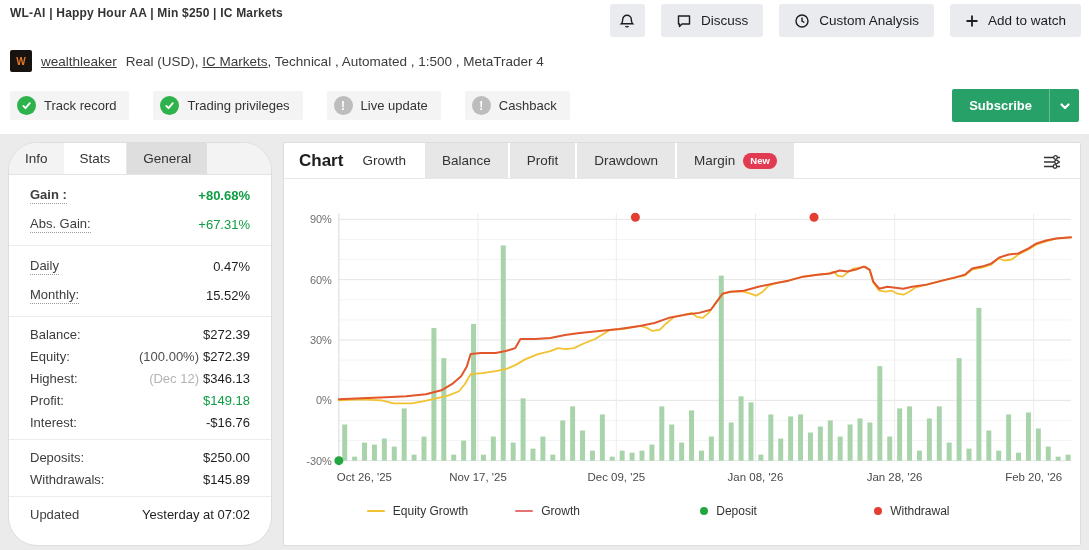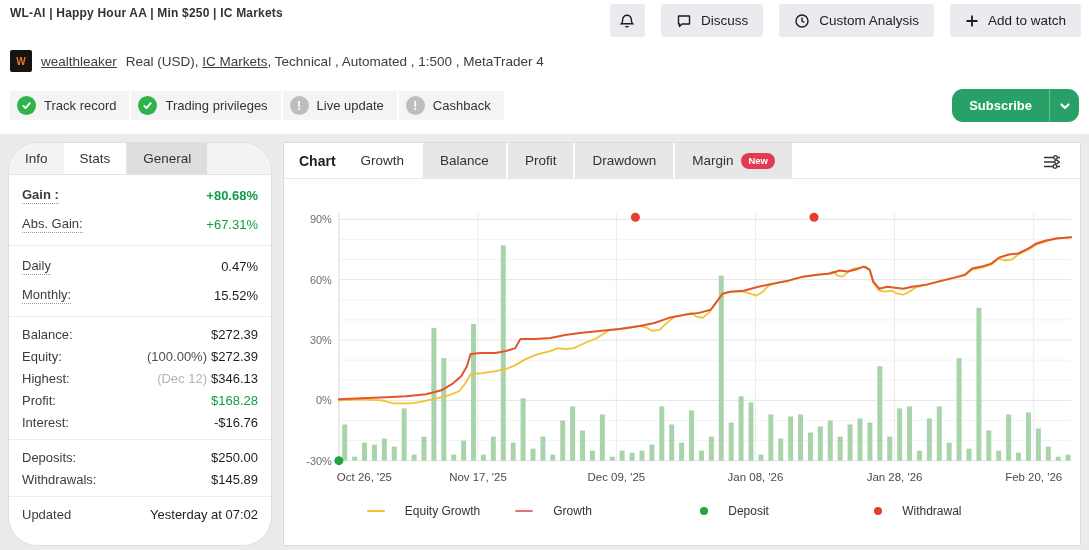--- a/index.html
+++ b/index.html
@@ -17,65 +17,65 @@
   .btn { display:flex; align-items:center; gap:9px; background:#e9ebee; border:none; border-radius:3px;
          padding:0 15px; height:33px; font-size:13.5px; color:#1d1d1f; cursor:pointer; font-family:inherit; white-space:nowrap;}
   .btn.icon-only { width:35px; padding:0; justify-content:center; }
   .btn svg { display:block; }
   .account { display:flex; align-items:center; gap:9px; margin-top:13px; font-size:13.5px; color:#3c3c3c; }
   .avatar { width:22px; height:22px; background:#171310; color:#e8792a; font-size:10px; font-weight:bold;
             display:flex; align-items:center; justify-content:center; border-radius:2px; flex:none; }
   .ulink { text-decoration:underline; color:#3c3c3c; cursor:pointer; }
   .meta-text { color:#3c3c3c; }
   .badges-row { display:flex; justify-content:space-between; align-items:center; margin-top:17px; }
-  .badges { display:flex; gap:2px;text-align:center; }
+  .badges { display:flex; gap:24px;text-align:center; }
   .badge { display:flex; align-items:center; gap:8px; background:#f4f4f4; padding:5px 13px 5px 7px;
            border-radius:2px; font-size:13px; color:#333; }
   .bicon { width:19px; height:19px; border-radius:50%; color:#fff; display:flex; align-items:center;
            justify-content:center; flex:none; font-weight:bold; font-size:12px; }
   .bicon.ok { background:#2eb24c; }
   .bicon.neutral { background:#bdbdbd; }
-  .subscribe { display:flex; height:33px; border-radius:11px; overflow:hidden; cursor:pointer; margin-right:2px; }
+  .subscribe { display:flex; height:33px; border-radius:2px; overflow:hidden; cursor:pointer; margin-right:2px; }
   .sub-main { background:#28a169; color:#fff; font-weight:bold; font-size:13px; padding:0 17px;
               display:flex; align-items:center; }
   .sub-caret { background:#28a169; border-left:1px solid rgba(255,255,255,.3); width:30px;
                display:flex; align-items:center; justify-content:center; }
 
   .content { display:flex; gap:11px; padding:8px; height:420px; }
   .card { background:#fff; border:1px solid #ddd; border-radius:2px; overflow:hidden; }
   .left-card { width:264px; flex:none;border-radius:29px; }
   .right-card { flex:1; position:relative; }
 
   .ltabs { display:flex; background:#f3f3f3; border-bottom:1px solid #e3e3e3; font-size:13.5px; color:#333; }
   .ltab { padding:8px 16px; cursor:pointer; }
   .ltab.active { background:#fff; border-right:1px solid #e7e7e7; }
   .ltab.gray { background:#dedede; }
 
-  .sgroup { border-bottom:1px solid #ececec; padding:6px 0; }
+  .sgroup { border-bottom:1px solid #ececec; padding:6px 8px; }
   .sgroup:last-child { border-bottom:none; }
   .srow { display:flex; justify-content:space-between; align-items:center; padding:6px 13px; font-size:13px; color:#3d3d3d; }
   .sgroup.tight .srow { padding:3.5px 13px; }
   .slabel.dotted { border-bottom:1px dotted #9a9a9a; padding-bottom:1px; }
   .val { color:#1f1f1f; text-align:center; }
   .green { color:#0f9d45; }
   .bold { font-weight:bold; }
   .pre { color:#4f4f4f; margin-right:4px; }
   .pre.light { color:#b3b3b3; }
 
   .ctabs { display:flex; align-items:stretch; border-bottom:1px solid #e8e8e8; padding-left:15px; height:36px; position:relative; }
-  .chart-label { font-weight:bold; font-size:14px; color:#1d1d1d; display:flex; align-items:center; margin-right:8px; }
+  .chart-label { font-weight:bold; font-size:17px; color:#1d1d1d; display:flex; align-items:center; margin-right:2px; }
   .ctab { padding:0 17px; font-size:13.5px; color:#333; background:#e7e7e7; margin-right:2px;
           display:flex; align-items:center; gap:8px; cursor:pointer; }
   .ctab.active { background:#fff; }
   .new-pill { background:#e23a50; color:#fff; font-size:9.5px; font-weight:bold; padding:2.5px 7px; border-radius:9px; }
   .sliders-btn { position:absolute; right:16px; top:8px; cursor:pointer; background:none; border:none; padding:2px; }
 
   .chart-wrap { padding:6px 1px 0 1px; }
   .legend { position:relative; height:26px; font-size:12px; color:#333; margin-top:2px; }
-  .litem { position:absolute; top:5px; display:flex; align-items:center; gap:20px; }
+  .litem { position:absolute; top:5px; display:flex; align-items:center; gap:8px; }
   .sw.line { width:18px; height:2px; border-radius:1px; }
   .sw.dot { width:8px; height:8px; border-radius:50%; }
 </style>
 </head>
 <body>
 
 <div class="top">
   <div class="top-row1">
     <h1 class="page-title">WL-AI | Happy Hour AA | Min $250 | IC Markets</h1>
     <div class="actions">
@@ -201,21 +201,21 @@
       <div class="srow">
         <span class="slabel">Equity:</span>
         <span class="val"><span class="pre">(100.00%)</span><span>$272.39</span></span>
       </div>
       <div class="srow">
         <span class="slabel">Highest:</span>
         <span class="val"><span class="pre light">(Dec 12)</span><span>$346.13</span></span>
       </div>
       <div class="srow">
         <span class="slabel">Profit:</span>
-        <span class="val green">$168.28</span>
+        <span class="val green">$149.18</span>
       </div>
       <div class="srow">
         <span class="slabel">Interest:</span>
         <span class="val">-$16.76</span>
       </div>
     </div>
 
     <div class="sgroup tight">
       <div class="srow">
         <span class="slabel">Deposits:</span>

